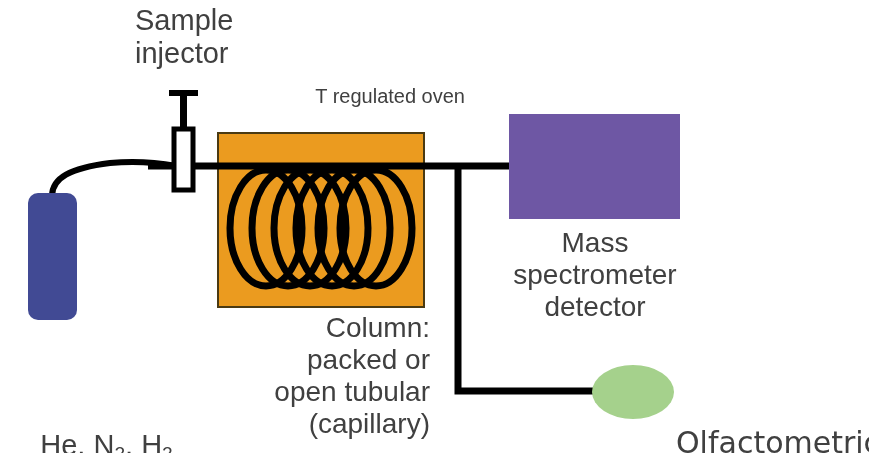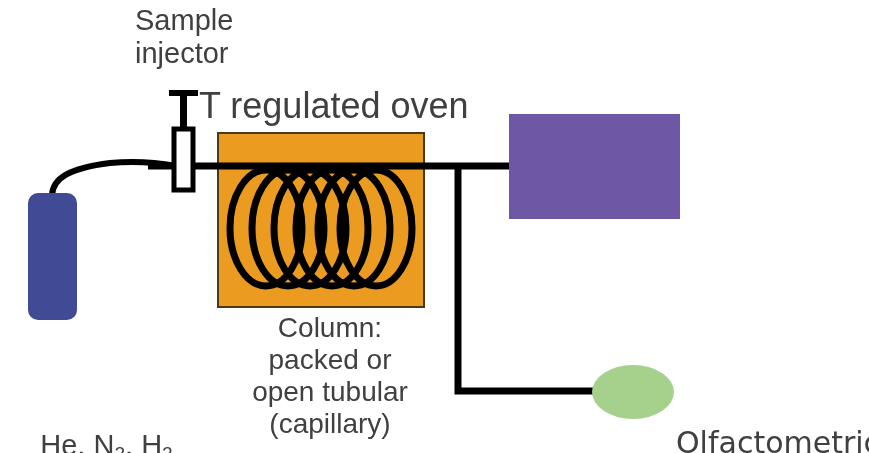--- a/index.html
+++ b/index.html
@@ -33,45 +33,45 @@
     text-align: center;
   }
   #label-sample-injector {
     left: 135px;
     top: 4px;
     width: 180px;
     font-size: 29px;
     text-align: left;
   }
   #label-oven {
-    left: 199px;
+    left: 205px;
     top: 85px;
     width: 260px;
-    font-size: 36px;
-    text-align: left;
+    font-size: 20px;
+    text-align: right;
   }
   #label-gas {
     left: 8px;
     top: 330px;
     width: 170px;
     font-size: 29px;
     text-align: left;
   }
   #label-gas sub {
     font-size: 0.66em;
     vertical-align: baseline;
     position: relative;
     top: 0.26em;
   }
   #label-column {
     left: 230px;
     top: 312px;
     width: 200px;
     font-size: 28px;
-    text-align: center;
+    text-align: right;
   }
   #label-ms {
     left: 495px;
     top: 227px;
     width: 200px;
     font-size: 28px;
     text-align: center;
   }
   #label-olfactometric {
     left: 676px;
@@ -152,19 +152,22 @@
   <div class="lbl" id="label-gas">
     <br>
     <span><span>He, N</span><sub>2</sub><span>, H</span><sub>2</sub></span>
   </div>
 
   <div class="lbl" id="label-column">Column:
 packed or
 open tubular
 (capillary)</div>
 
+  <div class="lbl" id="label-ms">Mass
+spectrometer
+detector</div>
 
   <div class="lbl" id="label-olfactometric">
     <span class="spell wavy">Olfactometric</span>
     
   </div>
 
 </div>
 
 </body></html>

